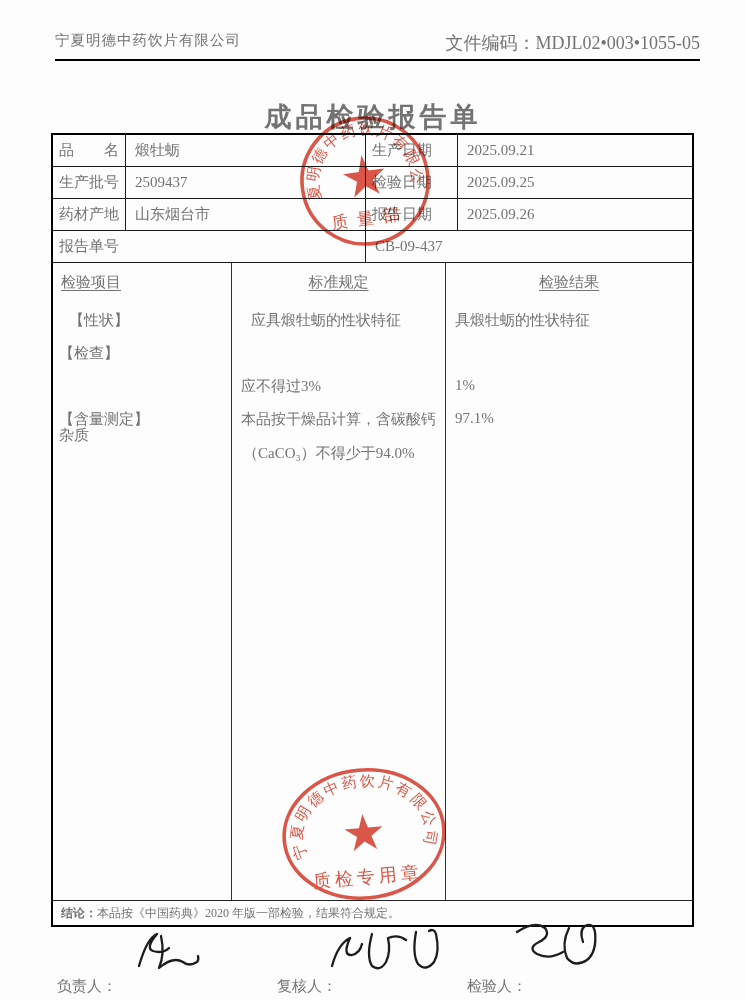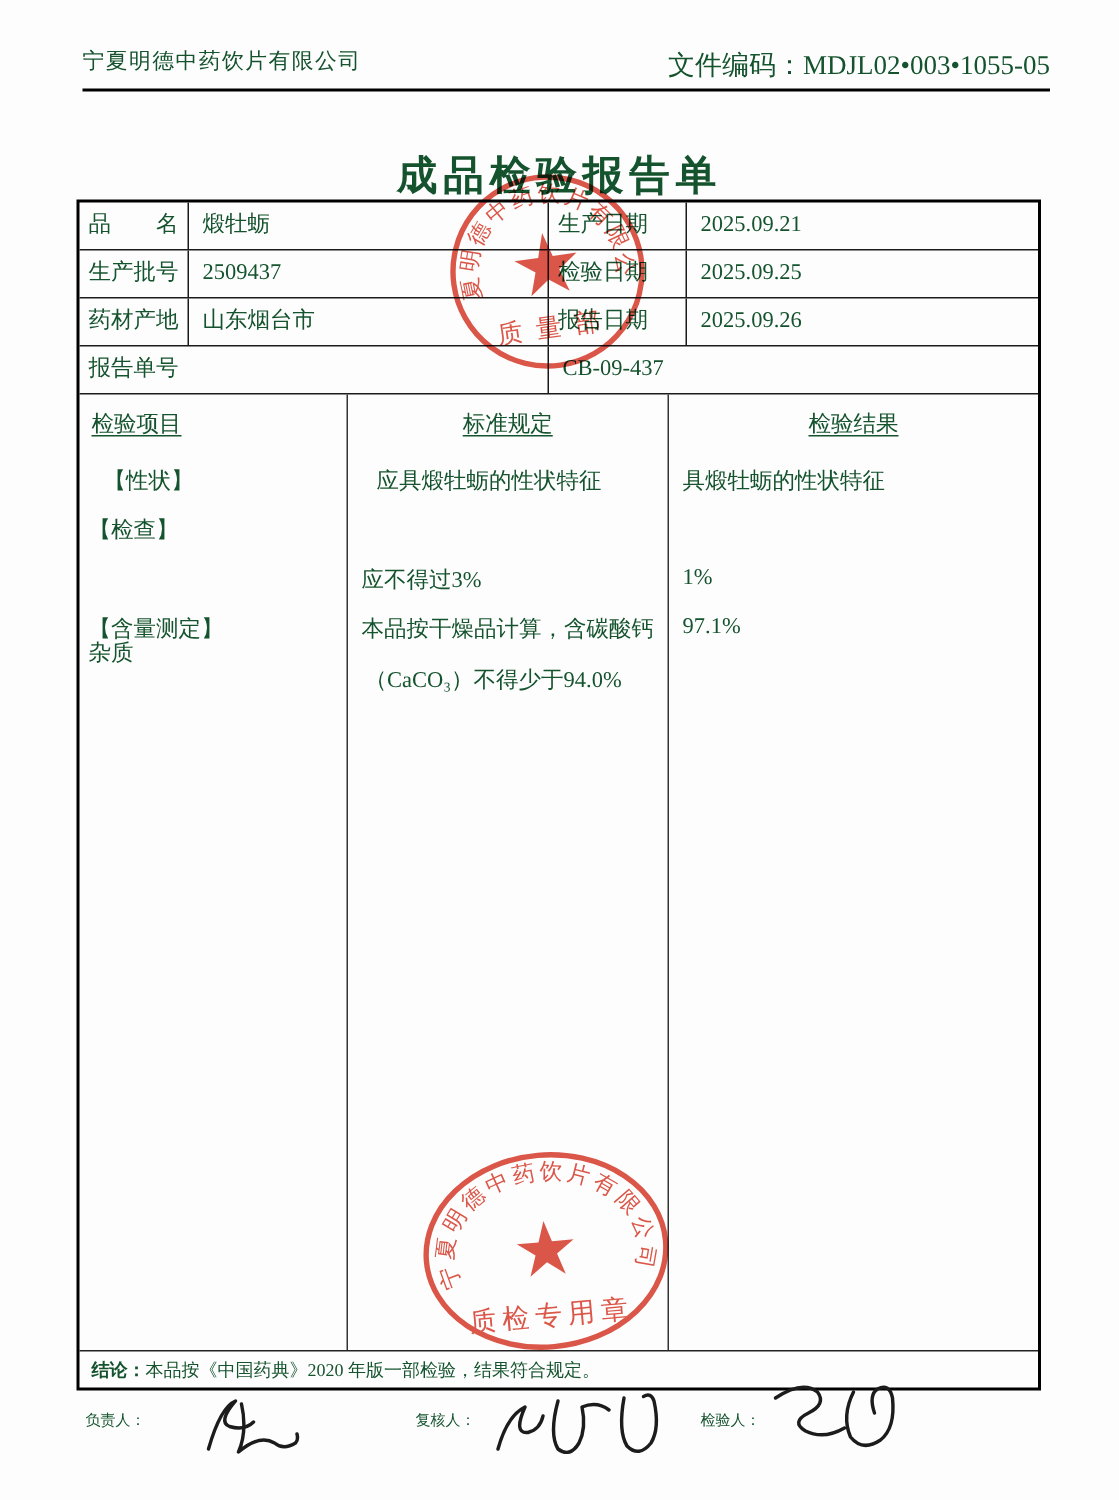--- a/index.html
+++ b/index.html
@@ -1,19 +1,19 @@
 <!DOCTYPE html>
 <html><head>
 <meta charset="utf-8">
 <style>
   * { margin:0; padding:0; box-sizing:border-box; }
   body { background:#e8e8e8; font-family:"Liberation Serif","DejaVu Serif",serif; }
   .page {
     position:relative; width:746px; height:1000px; margin:0 auto;
-    background:#fdfdfd; color:#14532d; overflow:hidden;
+    background:#fdfdfd; color:#737373; overflow:hidden;
   }
   
   .company { position:absolute; left:55px; top:31px; font-size:14.5px; letter-spacing:1px; }
   .doccode { position:absolute; right:46px; top:31px; font-size:18px; }
   .header-rule { position:absolute; left:55px; top:59px; width:645px; height:2px; background:#000; }
   
   .title { position:absolute; left:0; top:99px; width:100%; text-align:center;
            font-size:27px; font-weight:bold; letter-spacing:4px; }
   
   .doc-table { position:absolute; left:51px; top:133px; width:643px; height:794px;
@@ -34,21 +34,21 @@
   .mcol2 { width:214px; border-right:1.5px solid #333; }
   .mcol3 { flex:1; }
   .mline { position:absolute; white-space:nowrap; font-size:15px; }
   .mhead { text-decoration:underline; text-underline-offset:3px; }
   .center { left:0; width:100%; text-align:center; }
   
   .conclusion-row { border-top:1.5px solid #222; height:27px; line-height:25px;
                     padding-left:8px; font-size:12px; white-space:nowrap; }
   .conclusion-row .b { font-weight:bold; }
   
-  .foot-label { position:absolute; font-size:10px; }
+  .foot-label { position:absolute; font-size:15px;margin-top:37px; }
   .sig { position:absolute; }
   .sig path { stroke:#1c1c1c; stroke-width:2.3; fill:none;
               stroke-linecap:round; stroke-linejoin:round; }
   
   .stamp { position:absolute; mix-blend-mode:multiply; opacity:0.88; }
 </style>
 </head>
 <body>
 
 <div class="page">

